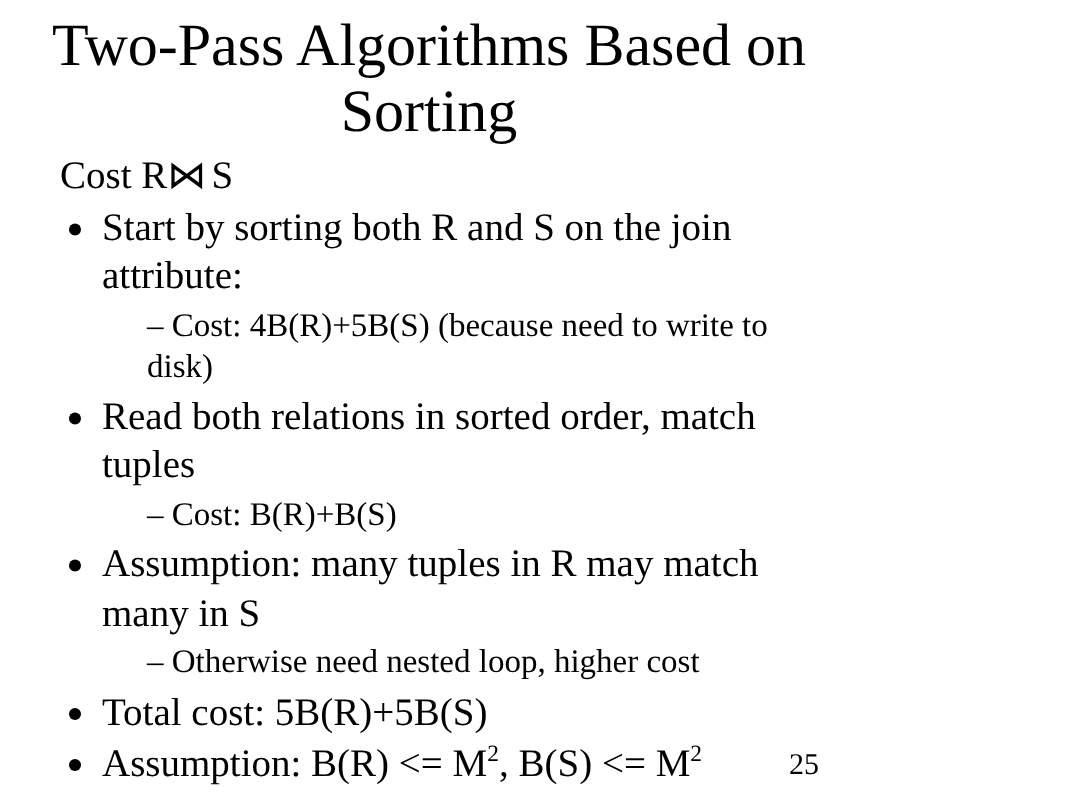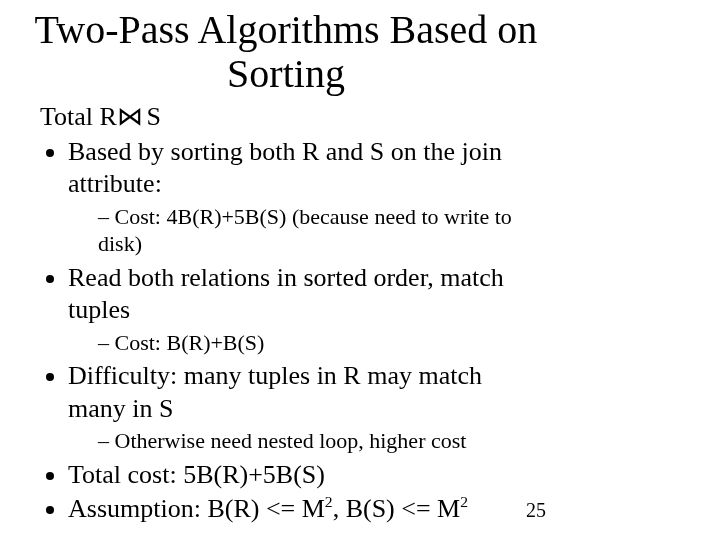--- a/index.html
+++ b/index.html
@@ -69,38 +69,38 @@
 </head>
 <body>
 
 <div class="slide">
 
   <h1 class="title">Two-Pass Algorithms Based on Sorting</h1>
 
   <div class="body">
 
     <p class="lead">
-      <span>Total R</span><span class="join-sym">⋈</span><span>  S</span>
+      <span>Cost R</span><span class="join-sym">⋈</span><span>  S</span>
     </p>
 
     <ul class="b1">
       <li>
-        <span>Based by sorting both R and S on the join attribute:</span>
+        <span>Start by sorting both R and S on the join attribute:</span>
         <ul class="b2">
           <li>Cost: 4B(R)+5B(S)  (because need to write to disk)</li>
         </ul>
       </li>
       <li>
         <span>Read both relations in sorted order, match tuples</span>
         <ul class="b2">
           <li>Cost: B(R)+B(S)</li>
         </ul>
       </li>
       <li>
-        <span>Difficulty: many tuples in R may match many in S</span>
+        <span>Assumption: many tuples in R may match many in S</span>
         <ul class="b2">
           <li>Otherwise need nested loop, higher cost</li>
         </ul>
       </li>
       <li>Total cost: 5B(R)+5B(S)</li>
       <li>
         <span>Assumption: B(R) &lt;= M</span><sup>2</sup><span>, B(S) &lt;= M</span><sup>2</sup>
       </li>
     </ul>
   </div>

